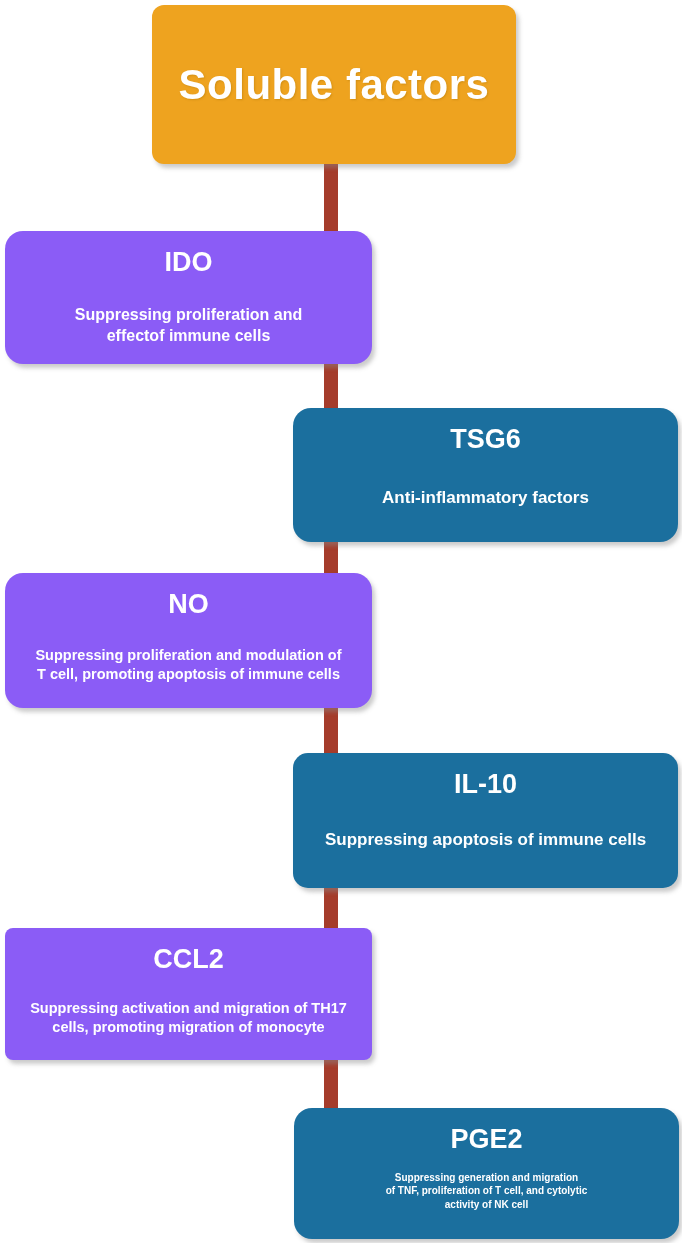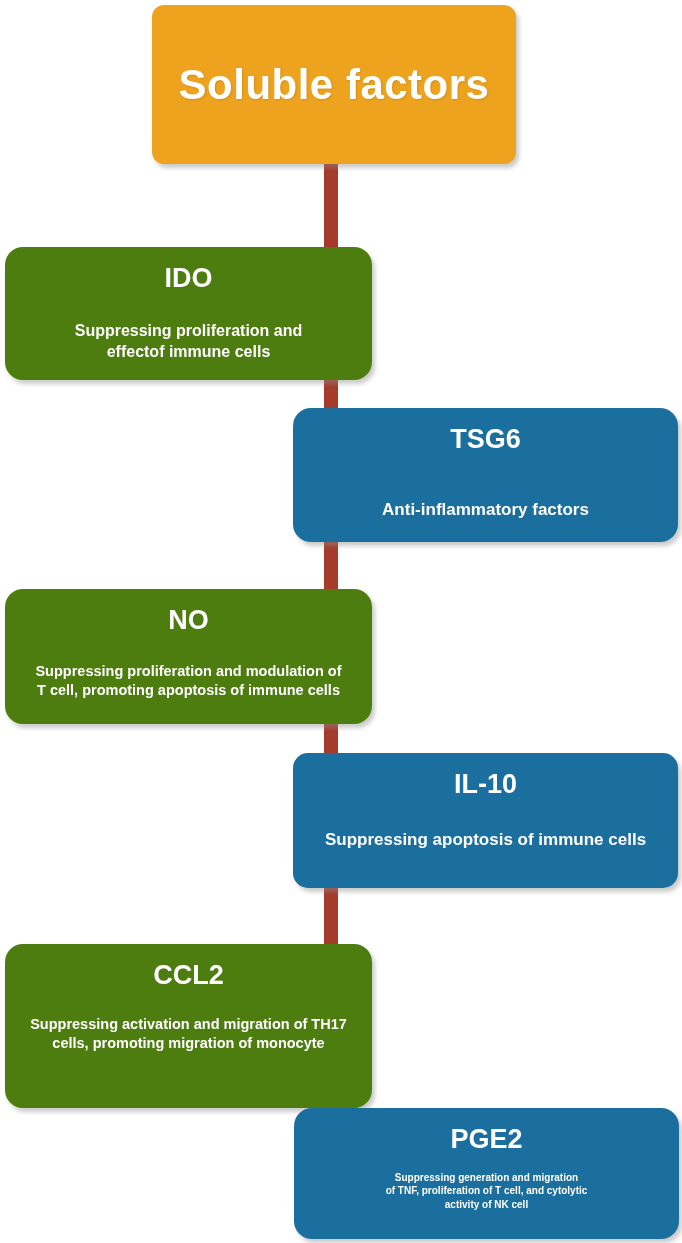--- a/index.html
+++ b/index.html
@@ -47,45 +47,45 @@
   .root-title {
     font-size: 42px;
     font-weight: bold;
     letter-spacing: 0.5px;
     text-shadow: 1px 1px 2px rgba(160,110,0,0.35);
   }
   .factor {
     border-radius: 18px;
     padding-top: 17px;
   }
-  .orange { background: #4d7c0f; margin-top: 16px; }
+  .orange { background: #8b5cf6; }
   .blue   { background: #1B6F9E; }
   .node-title {
     font-size: 27px;
     font-weight: bold;
     line-height: 1.1;
   }
   .node-desc {
     font-size: 15px;
     font-weight: bold;
     line-height: 1.35;
     white-space: pre-line;
     margin-top: 22px;
     padding: 0 8px;
   }
   
   #node-ido  { left: 5px;   top: 231px;  width: 367px; height: 133px; }
   #node-ido .node-desc { margin-top: 26px; font-size: 16px; }
-  #node-tsg6 { left: 293px; top: 408px;  width: 385px; height: 134px; gap: 12px; }
+  #node-tsg6 { left: 293px; top: 408px;  width: 385px; height: 134px; }
   #node-tsg6 .node-desc { margin-top: 32px; font-size: 17px; }
   #node-no   { left: 5px;   top: 573px;  width: 367px; height: 135px; }
   #node-no .node-desc { margin-top: 26px; font-size: 14.5px; }
   #node-il10 { left: 293px; top: 753px;  width: 385px; height: 135px; border-radius: 15px; }
   #node-il10 .node-desc { margin-top: 29px; font-size: 17px; }
-  #node-ccl2 { left: 5px;   top: 928px;  width: 367px; height: 164px; }
+  #node-ccl2 { left: 5px;   top: 928px;  width: 367px; height: 132px; border-radius: 8px; }
   #node-ccl2 .node-desc { margin-top: 24px; font-size: 14.5px; }
   #node-pge2 { left: 294px; top: 1108px; width: 385px; height: 131px; }
   #node-pge2 .node-desc { margin-top: 16px; font-size: 10px; }
 </style>
 </head>
 <body>
 
 <div class="canvas">
 
   <div class="spine"></div>

